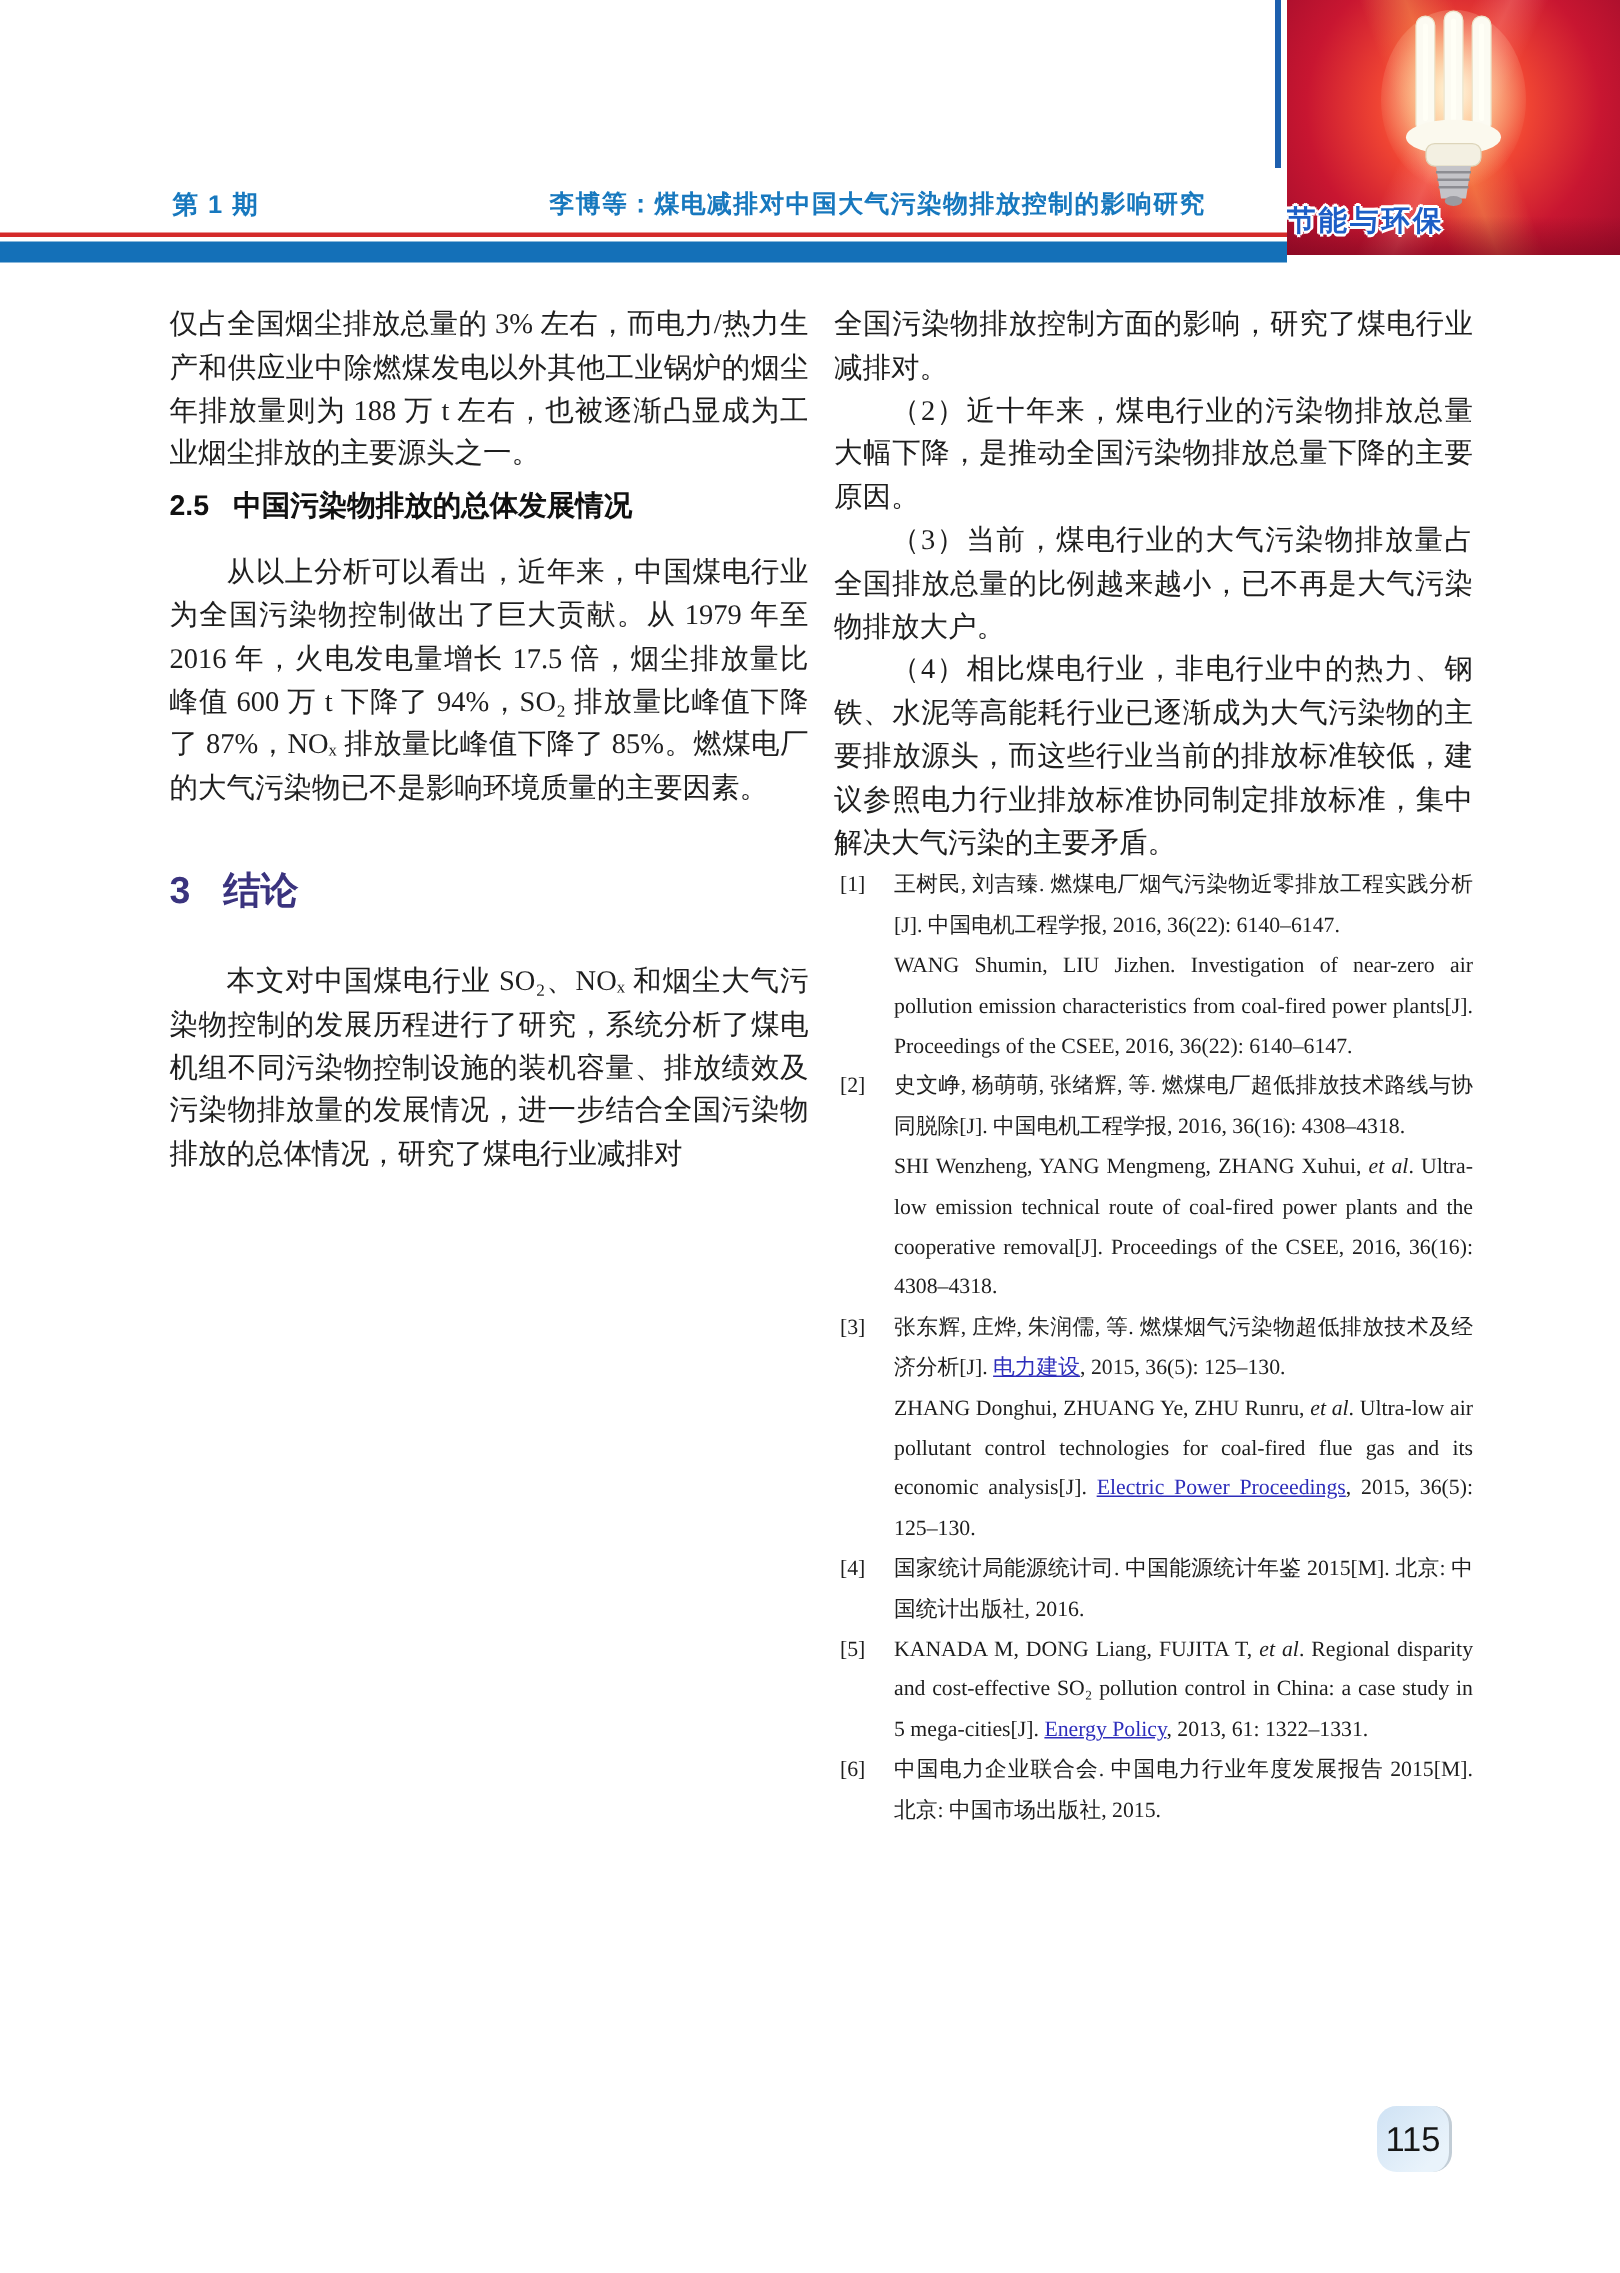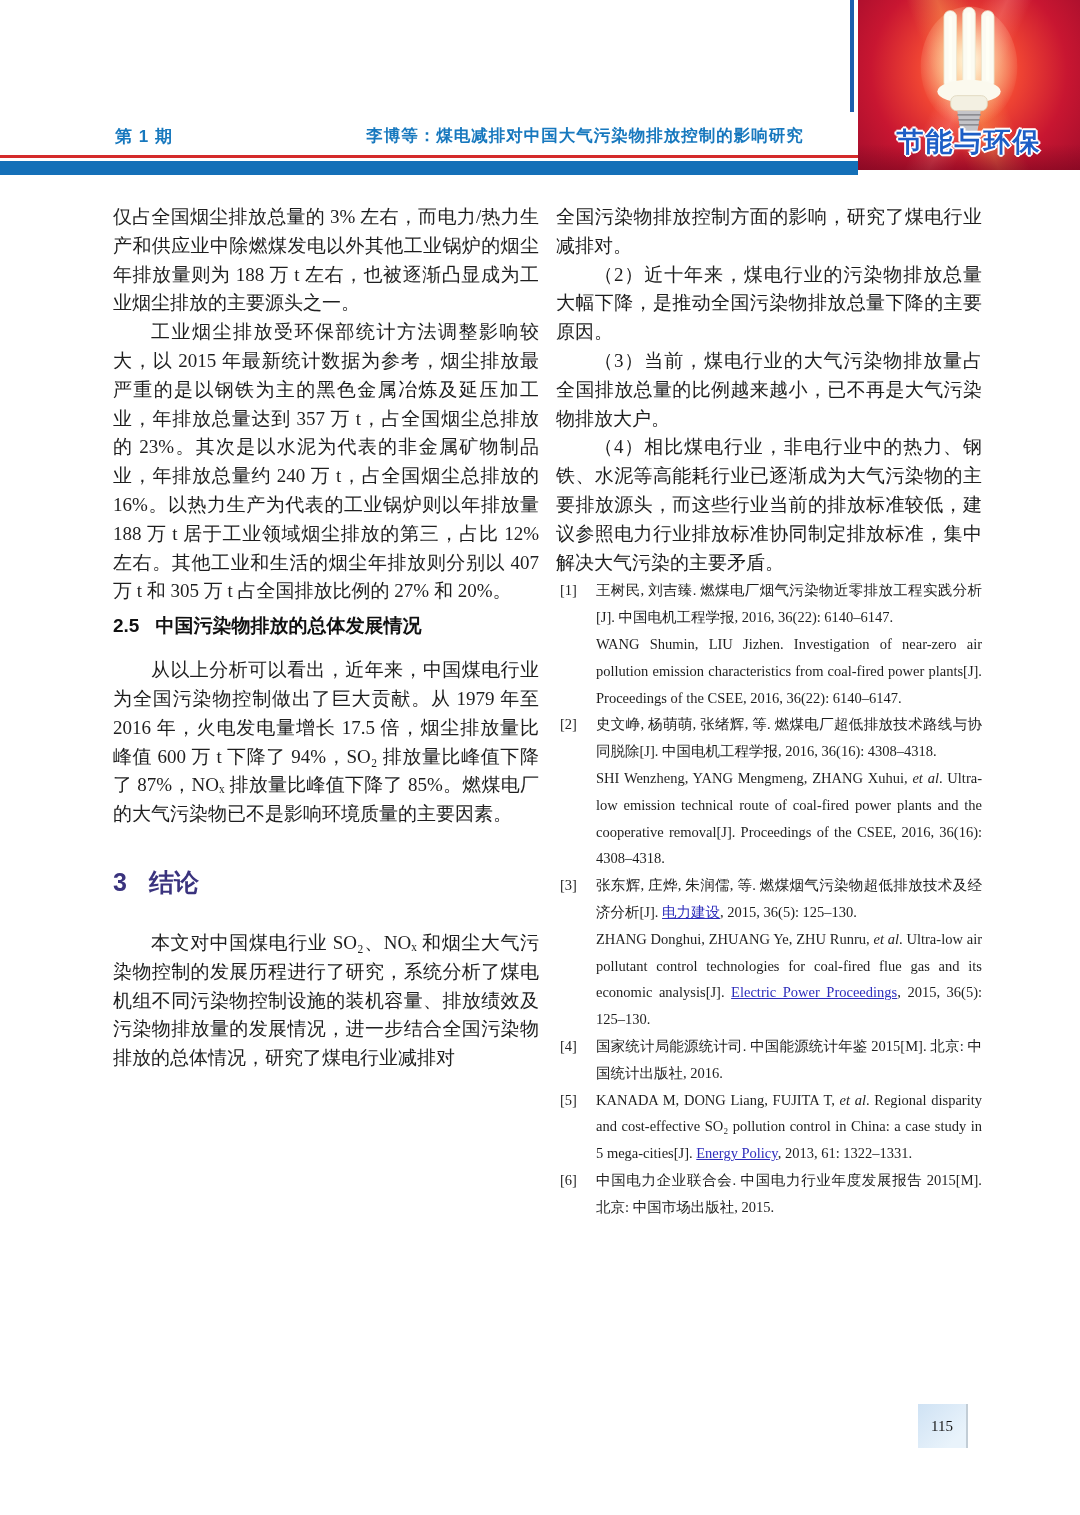--- a/index.html
+++ b/index.html
@@ -36,23 +36,23 @@
     position:absolute; left:-40px; top:-40px; width:300px; height:250px; pointer-events:none;
   }
   .logo .ray1 { background:linear-gradient(70deg, transparent 42%, rgba(255,190,90,.38) 50%, transparent 58%); }
   .logo .ray2 { background:linear-gradient(115deg, transparent 44%, rgba(255,150,140,.35) 50%, transparent 56%); }
   .logo .skyline {
     position:absolute; left:0; bottom:0; width:100%; height:26px;
     background:linear-gradient(to top, rgba(120,6,30,.55), rgba(120,6,30,0));
   }
   .logo svg { position:absolute; left:61px; top:4px; }
   .logo-text {
-    position:absolute; left:0; bottom:10px; width:100%; text-align:center;
+    position:absolute; left:0; bottom:10px; width:100%; text-align:left;
     font-family:"Liberation Sans","DejaVu Sans",sans-serif;
-    font-weight:bold; font-size:27px; color:#1d5ec6; letter-spacing:2px;
+    font-weight:bold; font-size:19px; color:#1d5ec6; letter-spacing:2px;
     text-shadow:-2px 0 0 #fff, 2px 0 0 #fff, 0 -2px 0 #fff, 0 2px 0 #fff,
                 -1px -1px 0 #fff, 1px 1px 0 #fff, 1px -1px 0 #fff, -1px 1px 0 #fff;
   }
   .logo-leftline { position:absolute; right:226px; top:0; width:4px; height:112px; background:#1d5fae; }
 
   
   .col { position:absolute; top:203px; width:426px; font-size:19px; line-height:28.8px;
          text-align:justify; }
   .col-left  { left:113px; }
   .col-right { left:556px; }
@@ -84,22 +84,22 @@
   .ref-en  { font-family:"Liberation Serif","DejaVu Serif",serif; }
   .etal { font-style:italic; }
   .ref-link { color:#2d2dbb; text-decoration:underline; cursor:pointer; }
 
   
   .page-num {
     position:absolute; left:918px; top:1404px; width:50px; height:44px;
     background:linear-gradient(135deg,#cfe2f4 0%, #e9f3fb 80%);
     border-right:2px solid #c2cdd6;
     display:flex; align-items:center; justify-content:center;
-    font-family:Liberation Serif, serif;
-    font-size:15px; color:#161616;
+    font-family:Liberation Sans, sans-serif;
+    font-size:23px; color:#161616;border-radius:13px;
   }
 </style>
 </head>
 <body>
 
 <div class="page">
 
   <div class="hdr-issue">第 1 期</div>
   <div class="hdr-title">李博等：煤电减排对中国大气污染物排放控制的影响研究</div>
   <div class="rule-red"></div>
@@ -131,21 +131,20 @@
       <line x1="47" y1="139" x2="73" y2="139" stroke="#8d8d92" stroke-width="2"></line>
       <line x1="48" y1="145" x2="72" y2="145" stroke="#8d8d92" stroke-width="2"></line>
       <ellipse cx="60" cy="156" rx="7" ry="4" fill="#9a9aa0"></ellipse>
     </svg>
     <div class="skyline"></div>
     <div class="logo-text">节能与环保</div>
   </div>
 
   <section class="col col-left">
     <p class="para cont">仅占全国烟尘排放总量的 3% 左右，而电力/热力生产和供应业中除燃煤发电以外其他工业锅炉的烟尘年排放量则为 188 万 t 左右，也被逐渐凸显成为工业烟尘排放的主要源头之一。</p>
-    <p class="para">工业烟尘排放受环保部统计方法调整影响较大，以 2015 年最新统计数据为参考，烟尘排放最严重的是以钢铁为主的黑色金属冶炼及延压加工业，年排放总量达到 357 万 t，占全国烟尘总排放的 23%。其次是以水泥为代表的非金属矿物制品业，年排放总量约 240 万 t，占全国烟尘总排放的 16%。以热力生产为代表的工业锅炉则以年排放量 188 万 t 居于工业领域烟尘排放的第三，占比 12% 左右。其他工业和生活的烟尘年排放则分别以 407 万 t 和 305 万 t 占全国排放比例的 27% 和 20%。</p>
     <h2 class="h25"><span class="num">2.5</span><span>中国污染物排放的总体发展情况</span></h2>
     <p class="para">从以上分析可以看出，近年来，中国煤电行业为全国污染物控制做出了巨大贡献。从 1979 年至 2016 年，火电发电量增长 17.5 倍，烟尘排放量比峰值 600 万 t 下降了 94%，SO₂ 排放量比峰值下降了 87%，NOₓ 排放量比峰值下降了 85%。燃煤电厂的大气污染物已不是影响环境质量的主要因素。</p>
     <h1 class="h3"><span class="num">3</span><span>结论</span></h1>
     <p class="para">本文对中国煤电行业 SO₂、NOₓ 和烟尘大气污染物控制的发展历程进行了研究，系统分析了煤电机组不同污染物控制设施的装机容量、排放绩效及污染物排放量的发展情况，进一步结合全国污染物排放的总体情况，研究了煤电行业减排对</p>
   </section>
 
   <section class="col col-right">
     <p class="para cont">全国污染物排放控制方面的影响，研究了煤电行业减排对。</p>
     <p class="para">（2）近十年来，煤电行业的污染物排放总量大幅下降，是推动全国污染物排放总量下降的主要原因。</p>
     <p class="para">（3）当前，煤电行业的大气污染物排放量占全国排放总量的比例越来越小，已不再是大气污染物排放大户。</p>

